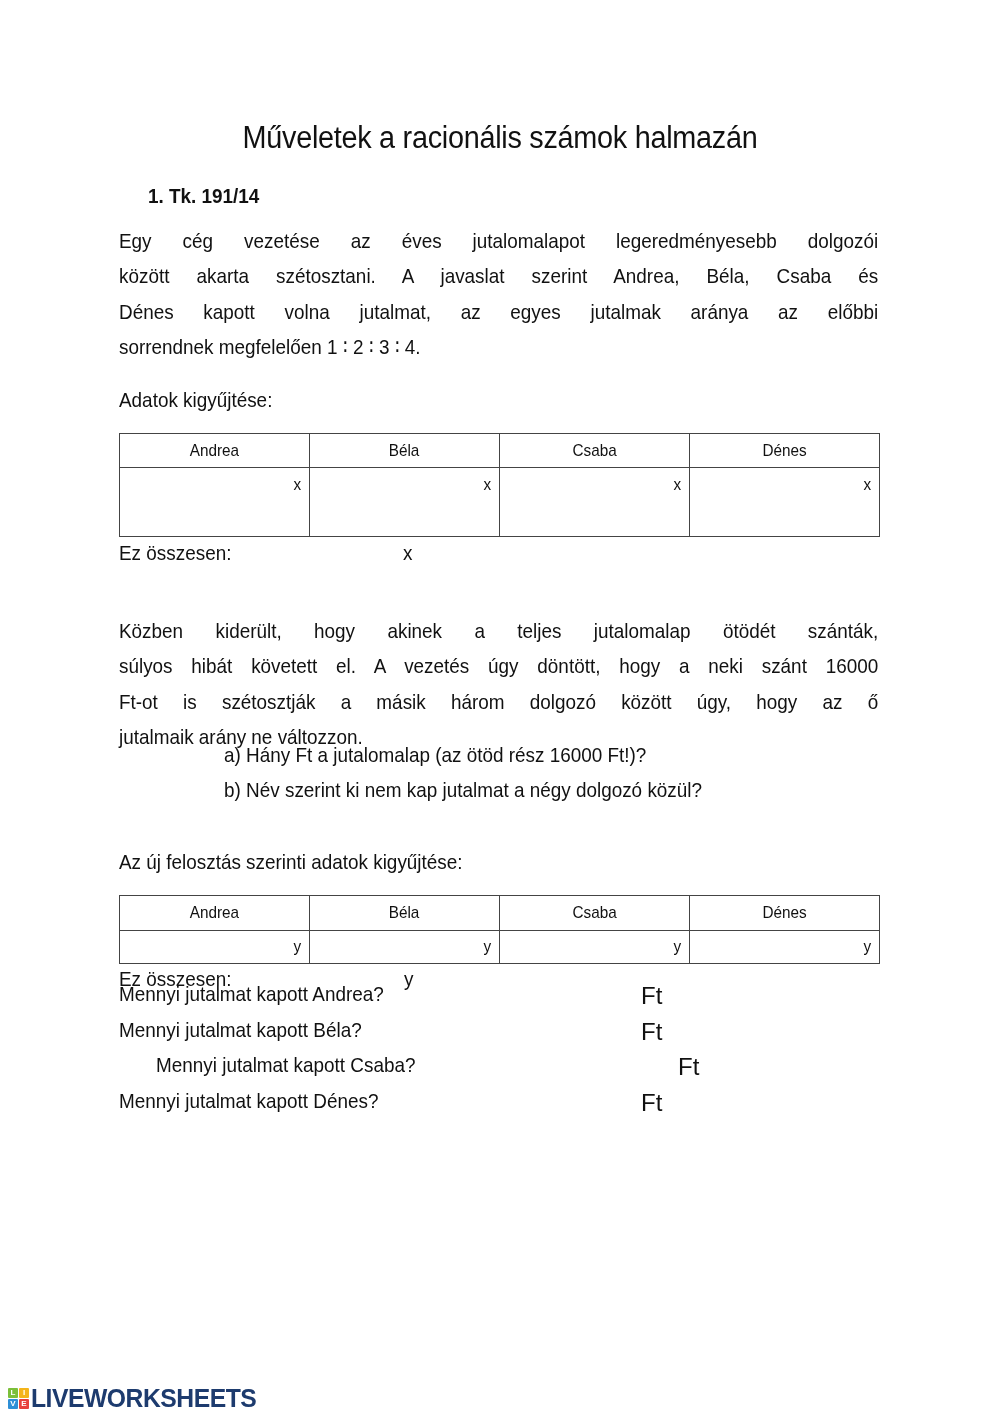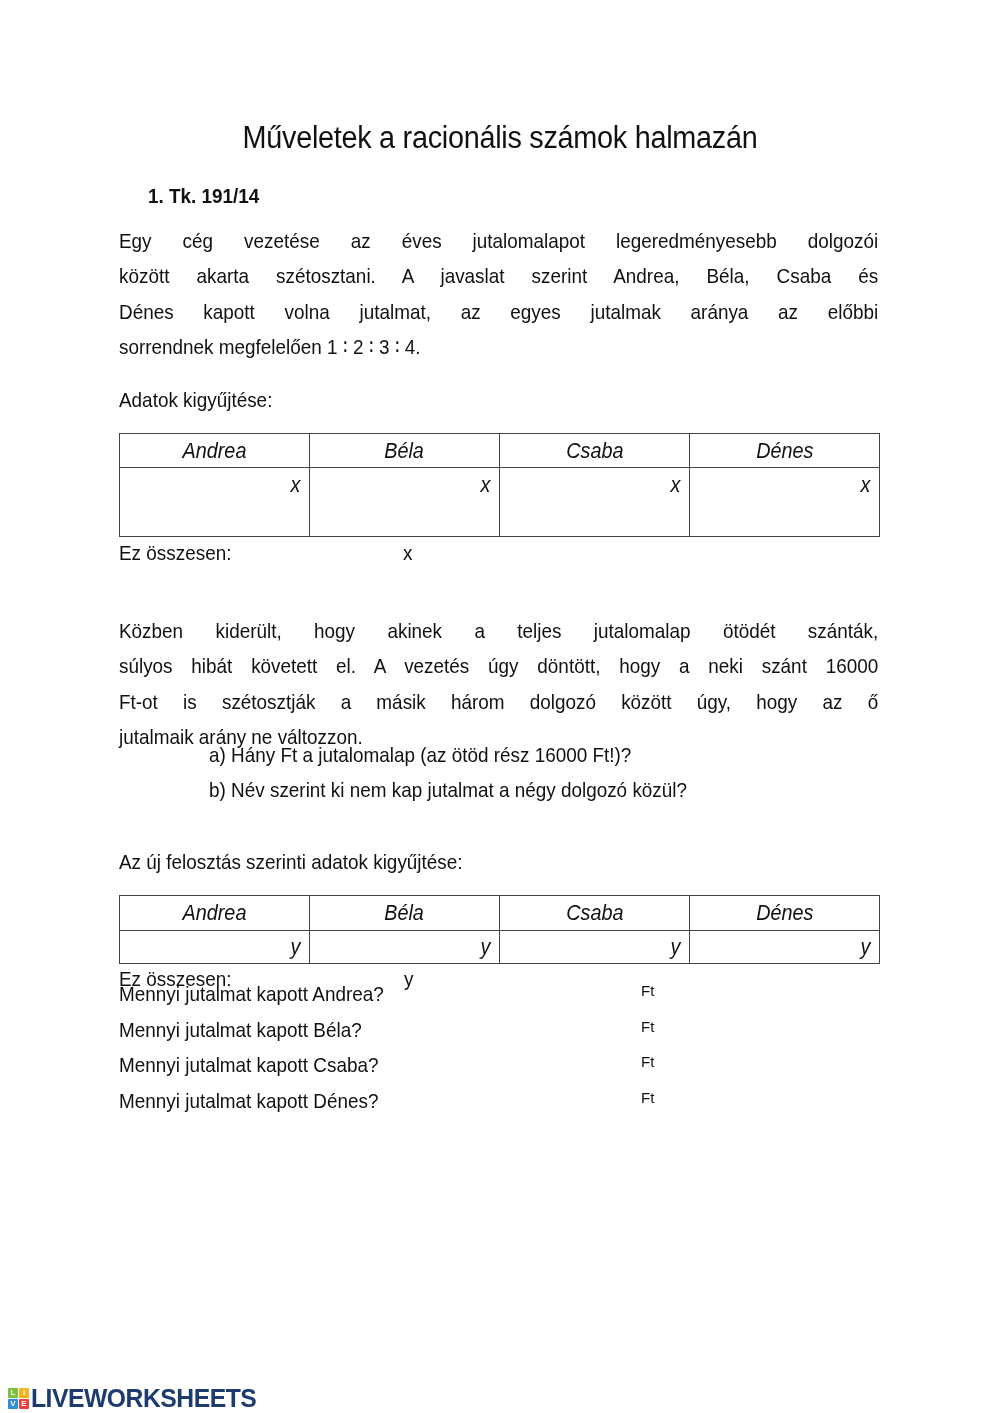--- a/index.html
+++ b/index.html
@@ -57,24 +57,23 @@
     }
     table.grid {
       position: absolute;
       left: 119px;
       width: 761px;
       border-collapse: collapse;
       table-layout: fixed;
     }
     table.grid td, table.grid th {
       border: 1.5px solid #444;
-      font-size: 22px;
+      font-size: 17px;
       font-weight: normal;
       padding: 0;
-      font-style: italic;
     }
     table.grid th {
       text-align: center;
     }
     table.grid th span, table.grid td span {
       display: inline-block;
       transform: scaleX(0.9);
     }
     table.grid td {
       text-align: right;
@@ -87,21 +86,21 @@
     .t2 { top: 895px; }
     .t2 th { height: 34px; }
     .t2 td { height: 32px; line-height: 32px; }
     .q-item {
       font-size: 21px;
       white-space: nowrap;
       transform: scaleX(0.9);
       transform-origin: left;
     }
     .ft {
-      font-size: 15px;
+      font-size: 24px;
     }
     .logo {
       left: 8px; top: 1383px;
       display: flex;
       align-items: center;
     }
     .logo-grid {
       display: grid;
       grid-template-columns: 10px 10px;
       grid-template-rows: 10px 10px;
@@ -161,21 +160,21 @@
 <div class="abs label" style="left:119px; top:541px;">Ez összesen:</div>
 <div class="abs label" style="left:403px; top:541px;">x</div>
 
 <div class="abs para" style="top: 613px;">
   <span class="line">Közben kiderült, hogy akinek a teljes jutalomalap ötödét szánták,</span>
   <span class="line">súlyos hibát követett el. A vezetés úgy döntött, hogy a neki szánt 16000</span>
   <span class="line">Ft-ot is szétosztják a másik három dolgozó között úgy, hogy az ő</span>
   <span class="line last">jutalmaik arány ne változzon.</span>
 </div>
 
-<div class="abs" style="left:209px; top:743px;">
+<div class="abs" style="left:224px; top:743px;">
   <div class="q-item" style="height:35px;">
     <span>a)</span>
     <span>Hány Ft a jutalomalap (az ötöd rész 16000 Ft!)?</span>
   </div>
   <div class="q-item">
     <span>b)</span>
     <span>Név szerint ki nem kap jutalmat a négy dolgozó közül?</span>
   </div>
 </div>
 
@@ -203,21 +202,21 @@
 
 <div class="abs" style="left:119px; top:982px; width:560px;">
   <div style="position:relative; height:35.5px;">
     <span class="abs q-item" style="left:0; top:0;">Mennyi jutalmat kapott Andrea?</span>
     <span class="abs ft" style="left:522px; top:0;">Ft</span>
   </div>
   <div style="position:relative; height:35.5px;text-decoration:underline;">
     <span class="abs q-item" style="left:0; top:0;">Mennyi jutalmat kapott Béla?</span>
     <span class="abs ft" style="left:522px; top:0;">Ft</span>
   </div>
-  <div style="position:relative; height:35.5px;">
+  <div style="position:relative; height:35.5px;margin-left:37px;">
     <span class="abs q-item" style="left:0; top:0;">Mennyi jutalmat kapott Csaba?</span>
     <span class="abs ft" style="left:522px; top:0;">Ft</span>
   </div>
   <div style="position:relative; height:35.5px;">
     <span class="abs q-item" style="left:0; top:0;">Mennyi jutalmat kapott Dénes?</span>
     <span class="abs ft" style="left:522px; top:0;">Ft</span>
   </div>
 </div>
 
 <div class="abs logo">

